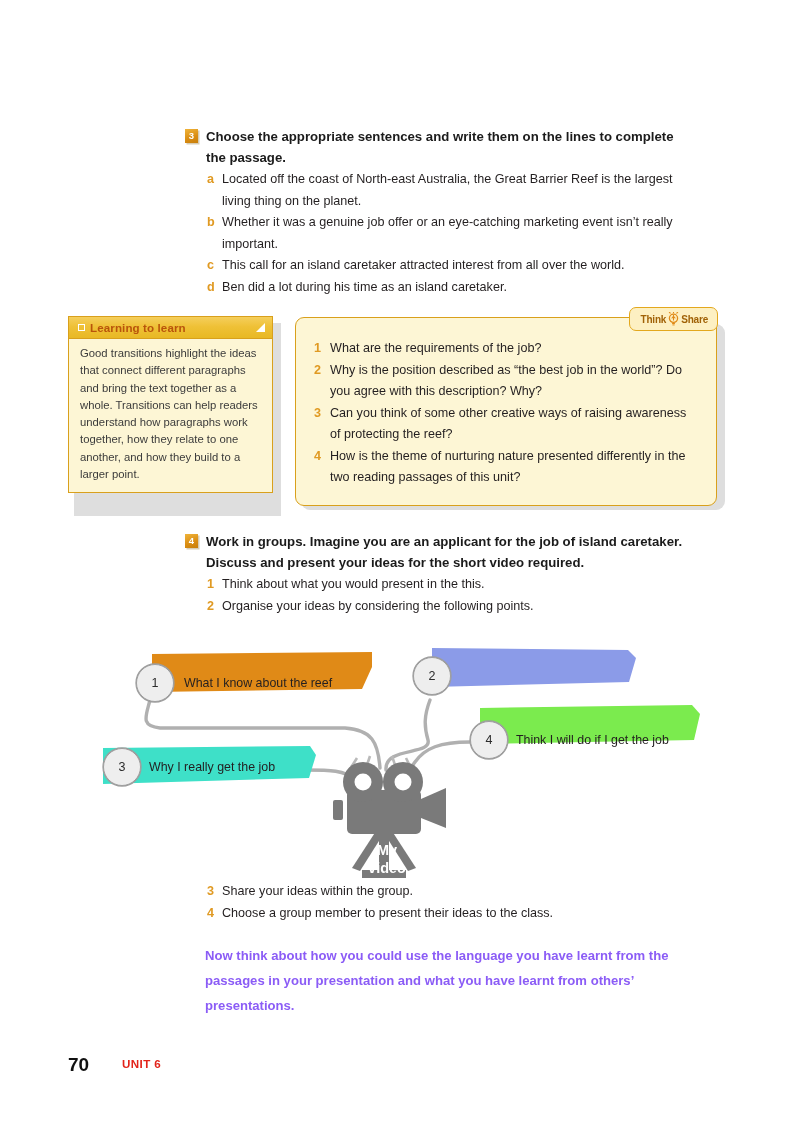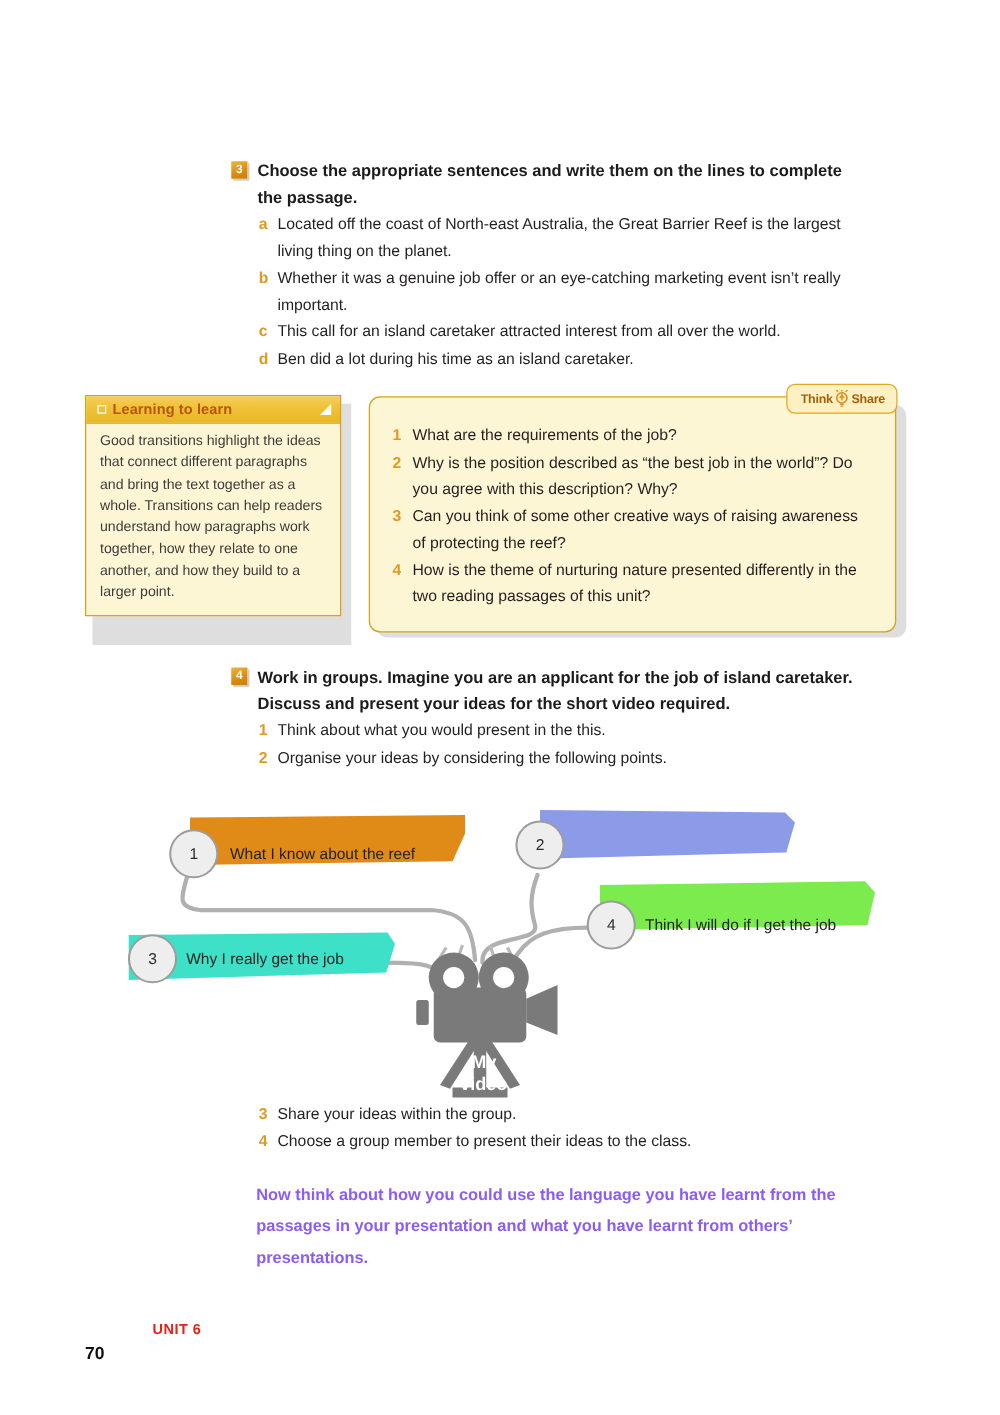--- a/index.html
+++ b/index.html
@@ -234,24 +234,23 @@
     font-weight: bold;
     line-height: 25px;
     color: #8b5cf6;
   }
 
   
   .footer-page {
     position: absolute;
     left: 68px;
     top: 1054px;
-    font-size: 14px;
+    font-size: 19px;
     font-weight: bold;
     color: #111111;
-    margin-top: 20px;
   }
   .footer-unit {
     position: absolute;
     left: 122px;
     top: 1057px;
     font-size: 11.6px;
     font-weight: bold;
     letter-spacing: 0.4px;
     color: #e2231a;
   }

